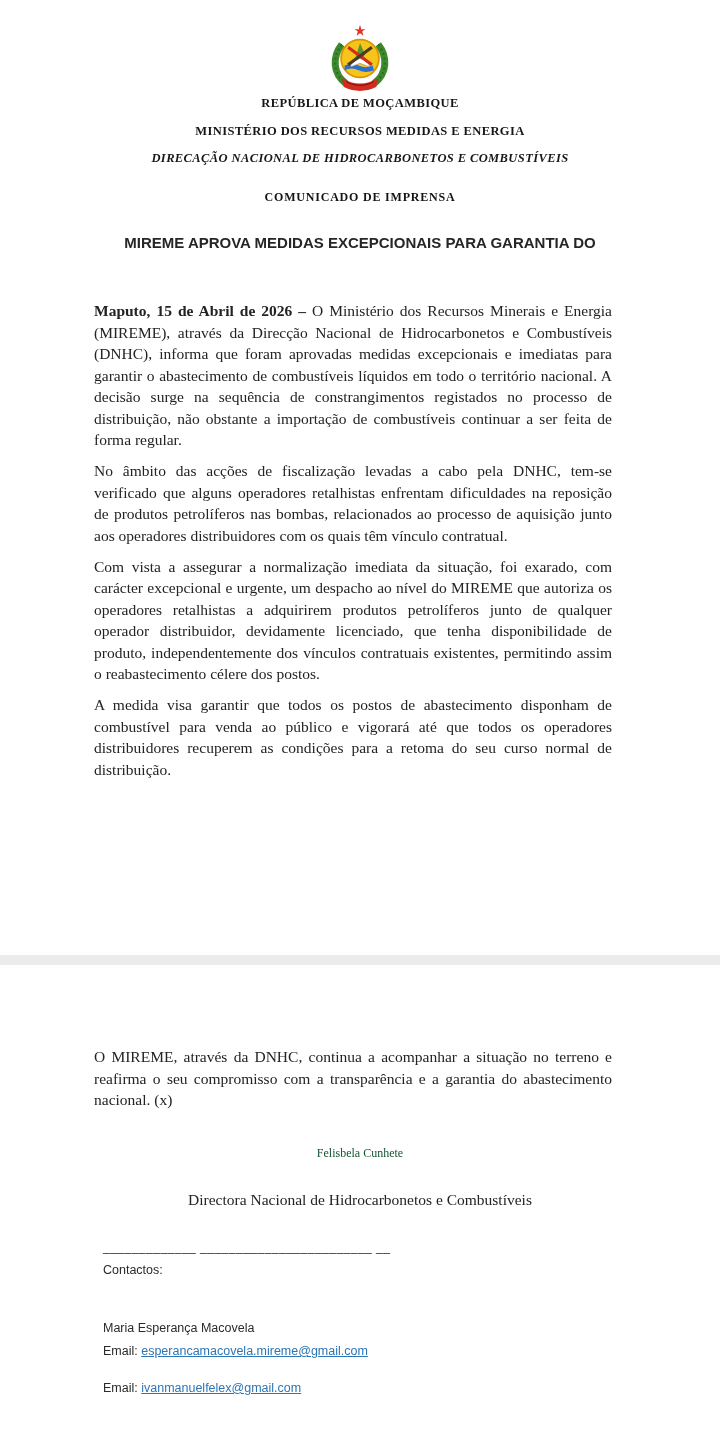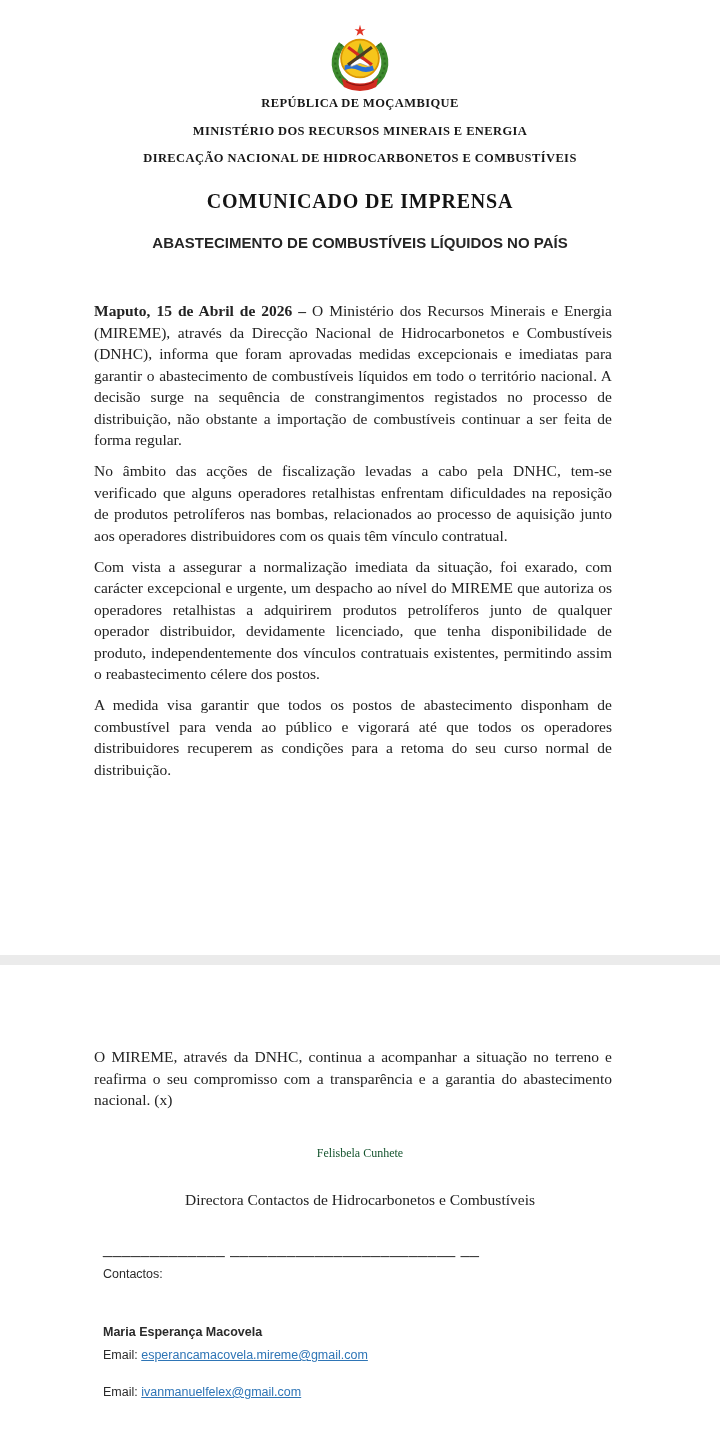--- a/index.html
+++ b/index.html
@@ -20,27 +20,27 @@
   
   .gov-line {
     font-family: "Liberation Serif", serif;
     font-weight: bold;
     font-size: 12.5px;
     letter-spacing: 0.4px;
     color: #171717;
   }
   .line-republic   { top: 96px;  }
   .line-ministry   { top: 124px; }
-  .line-directorate{ top: 151px; }
+  .line-directorate{ top: 151px; font-style: italic; }
 
   .doc-kind {
     top: 190px;
     font-family: "Liberation Serif", serif;
     font-weight: bold;
-    font-size: 20px;
+    font-size: 12px;
     letter-spacing: 0.8px;
     color: #141414;
   }
 
   .headline {
     top: 230px;
     font-family: "Liberation Sans", sans-serif;
     font-weight: bold;
     font-size: 15px;
     line-height: 26px;
@@ -69,28 +69,28 @@
   .sig-title { top: 1191px; font-size: 15.5px; color: #232323; }
 
   
   .contacts {
     top: 1240px; left: 103px; width: 520px;
     font-family: "Liberation Sans", sans-serif;
     font-size: 12.5px;
     color: #2a2a2a;
   }
   .contacts .sep {
-    font-size: 16px;
+    font-size: 12px;
     letter-spacing: 0.5px;
     color: #333;
     margin-bottom: 9px;
     white-space: pre;
   }
   .contact-line { margin-bottom: 9px; }
-  .contact-name { font-weight: bold; margin-top: 44px; }
+  .contact-name { font-weight: normal; margin-top: 44px; }
   .contact-gap { height: 14px; }
   a.email-link { text-decoration: underline; cursor: pointer; }
 </style>
 </head>
 <body>
 
 <div class="abs emblem-wrap">
   <svg viewBox="0 0 100 100" width="70" height="70">
 
     <path d="M24,32 C10,50 11,74 30,88" stroke="#3d8a2e" stroke-width="10" fill="none"></path>
@@ -110,44 +110,44 @@
     <path d="M37,57 L50,52 L63,57 L63,64 L50,59 L37,64 Z" fill="#ffffff" stroke="#9a9a9a" stroke-width="1"></path>
 
     <line x1="33" y1="36" x2="67" y2="61" stroke="#d22b1f" stroke-width="4.5"></line>
     <line x1="67" y1="36" x2="33" y2="61" stroke="#4a3a25" stroke-width="4.5"></line>
 
     <path d="M50,4 L51.9,10.6 L57.8,10 L53.1,13.6 L54.9,19.7 L50,16 L45.1,19.7 L46.9,13.6 L42.2,10 L48.1,10.6 Z" fill="#e23326"></path>
   </svg>
 </div>
 
 <div class="abs centered gov-line line-republic">REPÚBLICA DE MOÇAMBIQUE</div>
-<div class="abs centered gov-line line-ministry">MINISTÉRIO DOS RECURSOS MINERAIS E ENERGIA</div>
+<div class="abs centered gov-line line-ministry">MINISTÉRIO DOS RECURSOS MEDIDAS E ENERGIA</div>
 <div class="abs centered gov-line line-directorate">DIRECAÇÃO NACIONAL DE HIDROCARBONETOS E COMBUSTÍVEIS</div>
 
 <div class="abs centered doc-kind">COMUNICADO DE IMPRENSA</div>
 
 <div class="abs centered headline">
-  <div>ABASTECIMENTO DE COMBUSTÍVEIS LÍQUIDOS NO PAÍS</div>
+  <div>MIREME APROVA MEDIDAS EXCEPCIONAIS PARA GARANTIA DO</div>
 </div>
 
 <div class="abs body-col body-page1">
   <p><span class="lead-bold">Maputo, 15 de Abril de 2026 –</span><span> O Ministério dos Recursos Minerais e Energia (MIREME), através da Direcção Nacional de Hidrocarbonetos e Combustíveis (DNHC), informa que foram aprovadas medidas excepcionais e imediatas para garantir o abastecimento de combustíveis líquidos em todo o território nacional. A decisão surge na sequência de constrangimentos registados no processo de distribuição, não obstante a importação de combustíveis continuar a ser feita de forma regular.</span></p>
   <p>No âmbito das acções de fiscalização levadas a cabo pela DNHC, tem-se verificado que alguns operadores retalhistas enfrentam dificuldades na reposição de produtos petrolíferos nas bombas, relacionados ao processo de aquisição junto aos operadores distribuidores com os quais têm vínculo contratual.</p>
   <p>Com vista a assegurar a normalização imediata da situação, foi exarado, com carácter excepcional e urgente, um despacho ao nível do MIREME que autoriza os operadores retalhistas a adquirirem produtos petrolíferos junto de qualquer operador distribuidor, devidamente licenciado, que tenha disponibilidade de produto, independentemente dos vínculos contratuais existentes, permitindo assim o reabastecimento célere dos postos.</p>
   <p>A medida visa garantir que todos os postos de abastecimento disponham de combustível para venda ao público e vigorará até que todos os operadores distribuidores recuperem as condições para a retoma do seu curso normal de distribuição.</p>
 </div>
 
 <div class="abs page-band" id="page-band" style="background: rgb(235, 235, 235);"></div>
 
 <div class="abs body-col body-page2">
   <p>O MIREME, através da DNHC, continua a acompanhar a situação no terreno e reafirma o seu compromisso com a transparência e a garantia do abastecimento nacional. (x)</p>
 </div>
 
 <div class="abs centered sig-name">Felisbela Cunhete</div>
-<div class="abs centered sig-title">Directora Contactos de Hidrocarbonetos e Combustíveis</div>
+<div class="abs centered sig-title">Directora Nacional de Hidrocarbonetos e Combustíveis</div>
 
 <div class="abs contacts">
   <div class="sep">_____________ ________________________ __</div>
   <div class="contact-line">Contactos:</div>
   <div class="contact-line contact-name">Maria Esperança Macovela</div>
   <div class="contact-line">
     <span>Email:</span>
     <a class="email-link" id="email-1" style="color: rgb(46, 117, 182);">esperancamacovela.mireme@gmail.com</a>
   </div>
   <div class="contact-gap"></div>

